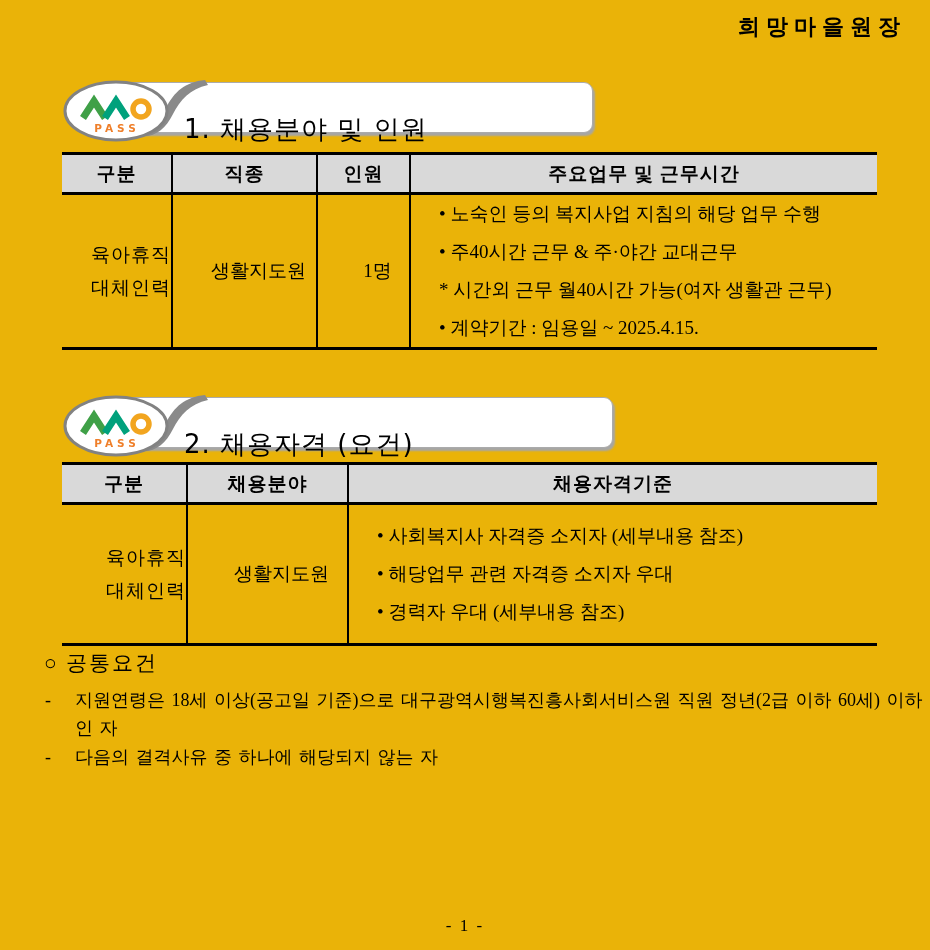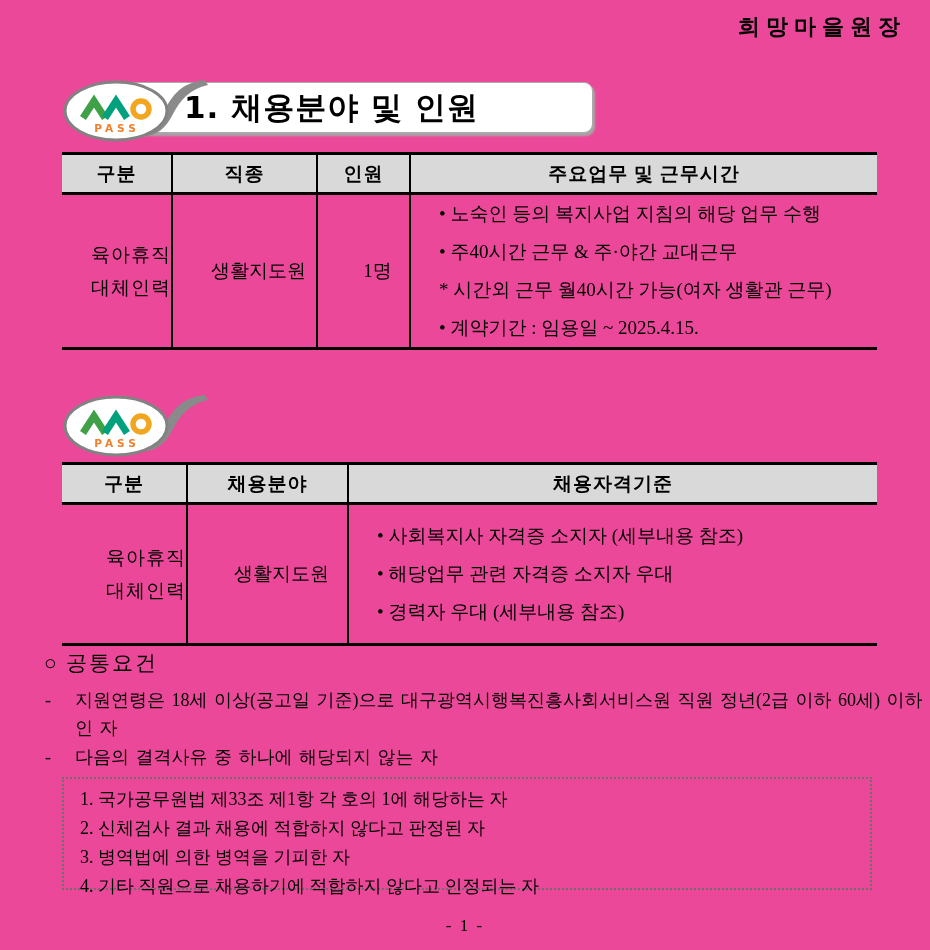--- a/index.html
+++ b/index.html
@@ -1,18 +1,18 @@
 <!DOCTYPE html>
 <html><head>
 <meta charset="utf-8">
 <style>
   * { margin:0; padding:0; box-sizing:content-box; }
   html,body { background:#ffffff; }
   .page {
-    position:relative; width:930px; height:950px; background:#ec4899;
+    position:relative; width:930px; height:950px; background:#eab308;
     font-family:"Liberation Serif","DejaVu Serif",serif; color:#000;
     overflow:hidden;
   }
 
   
   .approver {
     position:absolute; top:12px; right:24px;
     font-size:22px; font-weight:bold; letter-spacing:6px; white-space:nowrap;
   }
 
@@ -23,21 +23,21 @@
   .sec .bar {
     position:absolute; left:55px; top:3px; height:49px; background:#fff;
     border:1px solid #ababab; border-radius:9px;
     box-shadow:2px 3px 2px #a6a6a6;
   }
   #sec1 .bar { width:474px; }
   #sec2 .bar { width:494px; }
   .sec .title {
     display:block; padding-left:66px; white-space:nowrap;
     font-family:"DejaVu Sans","Liberation Sans",sans-serif;
-    font-weight:bold; font-size:31px; line-height:49px; letter-spacing:1px;
+    font-weight:normal; font-size:26px; line-height:49px; letter-spacing:1px;margin-top:22px;
   }
   .sec svg.logo { position:absolute; left:0; top:0; z-index:2; }
 
   
   table.grid {
     position:absolute; left:62px; width:815px;
     border-collapse:collapse; table-layout:fixed;
     border-top:3px solid #000; border-bottom:3px solid #000;
   }
   #table1 { top:152px; }
@@ -128,20 +128,23 @@
         <div>• 노숙인 등의 복지사업 지침의 해당 업무 수행</div>
         <div>• 주40시간 근무 &amp; 주·야간 교대근무</div>
         <div>* 시간외 근무 월40시간 가능(여자 생활관 근무)</div>
         <div>• 계약기간 : 임용일 ~ 2025.4.15.</div>
       </td>
     </tr>
   </tbody>
     </table>
 
   <div class="sec" id="sec2">
+    <div class="bar">
+      <span class="title">2. 채용자격 (요건)</span>
+    </div>
     <svg class="logo" width="170" height="66" viewBox="0 0 170 66">
       <path d="M66,54 C88,63 102,53 111,35 C118,21 128,10 146,6 L143,1 C123,3 112,13 104,29 C94,47 84,57 68,48 Z" fill="#8a8a8a"></path>
       <ellipse cx="54" cy="32" rx="51" ry="29" fill="#ffffff" stroke-width="3" stroke="#828282"></ellipse>
       <polyline points="21,39 32,22 43,39" fill="none" stroke-width="7" stroke="#3fa047"></polyline>
       <polyline points="43,39 54,22 65,39" fill="none" stroke-width="7" stroke="#00a17c"></polyline>
       <circle cx="79" cy="30" r="8" fill="none" stroke-width="5.5" stroke="#f2a51f"></circle>
       <text x="55" y="53" text-anchor="middle" font-size="10.5" letter-spacing="4" font-weight="bold" font-family="DejaVu Sans, sans-serif" fill="#ef7f2a">PASS</text>
     </svg>
   </div>
 
@@ -182,22 +185,16 @@
     </div>
   </div>
 
   <div class="req" id="req2">
     <span class="dash">-</span>
     <div class="lines">
       <div>다음의 결격사유 중 하나에 해당되지 않는 자</div>
     </div>
   </div>
 
-  <div class="dotted-box">
-    <div>1. 국가공무원법 제33조 제1항 각 호의 1에 해당하는 자</div>
-    <div>2. 신체검사 결과 채용에 적합하지 않다고 판정된 자</div>
-    <div>3. 병역법에 의한 병역을 기피한 자</div>
-    <div>4. 기타 직원으로 채용하기에 적합하지 않다고 인정되는 자</div>
-  </div>
 
   <div class="page-number">- 1 -</div>
 
 </div>
 
 </body></html>

